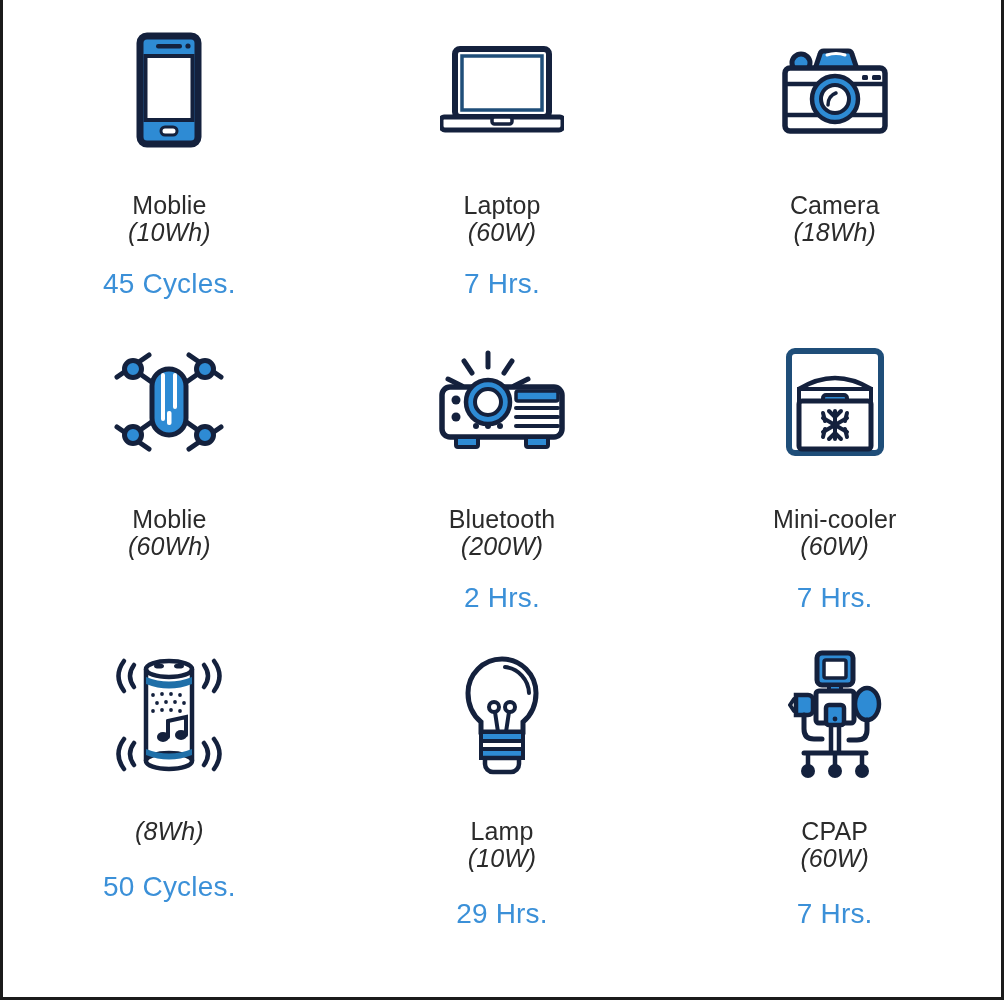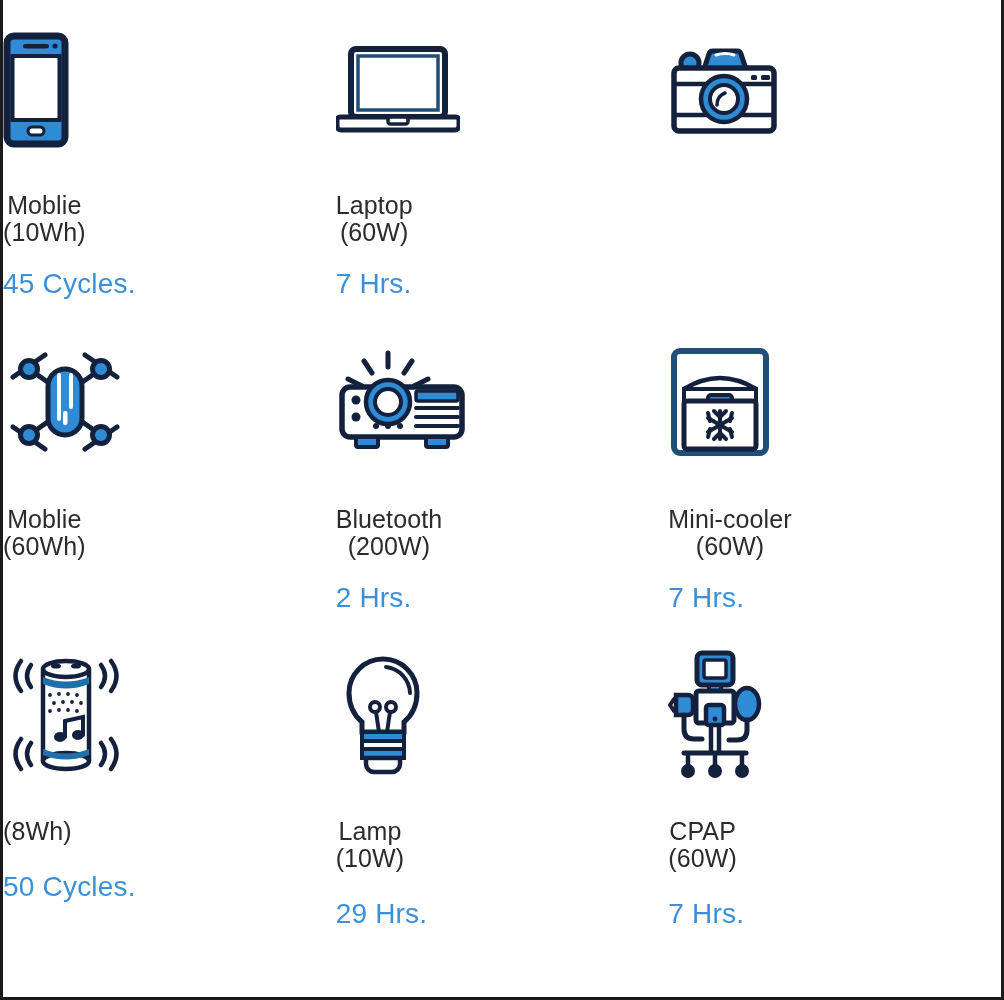--- a/index.html
+++ b/index.html
@@ -31,41 +31,41 @@
     height: 100%;
     display: grid;
     grid-template-columns: repeat(3, 1fr);
     grid-template-rows: 310px 310px 330px;
     padding-top: 22px;
     box-sizing: border-box;
   }
   .cell {
     display: flex;
     flex-direction: column;
-    align-items: flex-start;
+    align-items: center;
     justify-content: flex-start;
     text-align: center;
   }
   .icon-wrap {
     height: 140px;
     display: flex;
     align-items: center;
     justify-content: center;
   }
   .icon-wrap svg { display: block; }
 
   .name-block {
     margin-top: 34px;
     color: #2b2b2b;
     font-size: 25px;
     line-height: 1.08;
     letter-spacing: 0.1px;
   }
   .name-line { display: block; }
-  .spec-line { display: block; }
+  .spec-line { display: block; font-style: italic; }
 
   .runtime {
     margin-top: 22px;
     color: #3b90d8;
     font-size: 28px;
     letter-spacing: 0.2px;
   }
 
   
   .row1 .icon-wrap { height: 136px; }
@@ -120,20 +120,24 @@
           <path d="M48 12 q9 -3 18 0" stroke="#ffffff" stroke-width="3" fill="none" stroke-linecap="round"></path>
           <rect x="6" y="25" width="100" height="63" rx="5" fill="#ffffff" stroke="#14213d" stroke-width="5.5"></rect>
           <line x1="6" y1="41" x2="106" y2="41" stroke="#14213d" stroke-width="4.5"></line>
           <line x1="6" y1="72" x2="106" y2="72" stroke="#14213d" stroke-width="4.5"></line>
           <circle cx="56" cy="56" r="23" fill="#2e8bd4" stroke="#14213d" stroke-width="4.5"></circle>
           <circle cx="56" cy="56" r="14" fill="#ffffff" stroke="#14213d" stroke-width="4"></circle>
           <path d="M49 62 q0 -9 8 -12" stroke="#14213d" stroke-width="3.5" fill="none" stroke-linecap="round"></path>
           <rect x="83" y="32" width="6" height="5" rx="1.5" fill="#14213d"></rect>
           <rect x="93" y="32" width="9" height="5" rx="1.5" fill="#14213d"></rect>
         </svg>
+      </div>
+      <div class="name-block">
+        <span class="name-line">Camera</span>
+        <span class="spec-line">(18Wh)</span>
       </div>
     </div>
 
     <div class="cell row2">
       <div class="icon-wrap">
         <svg width="124" height="122" viewBox="0 0 124 122" fill="none">
           <g stroke="#14213d" stroke-width="5" stroke-linecap="round">
             <line x1="46" y1="42" x2="26" y2="28"></line>
             <line x1="78" y1="42" x2="98" y2="28"></line>
             <line x1="46" y1="80" x2="26" y2="94"></line>

